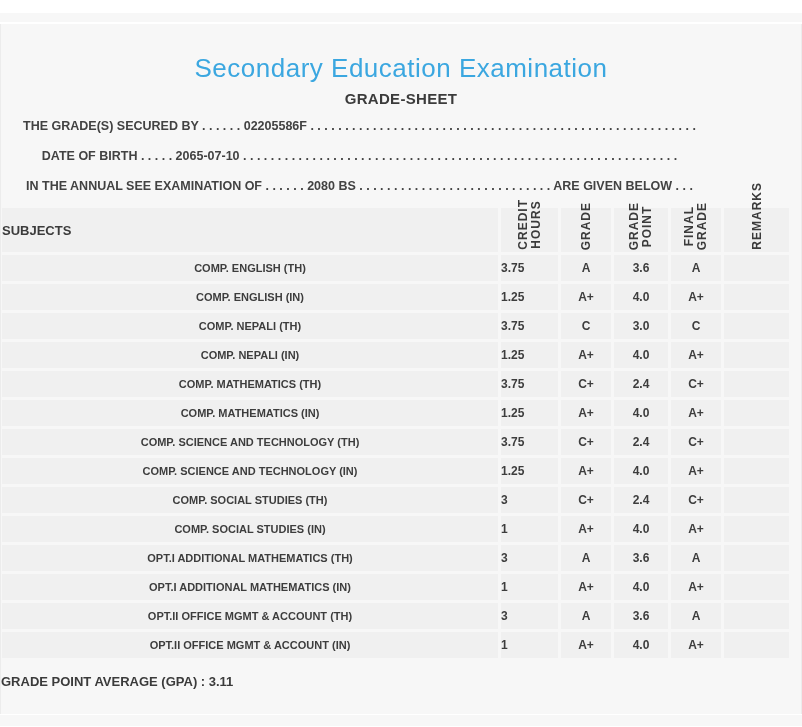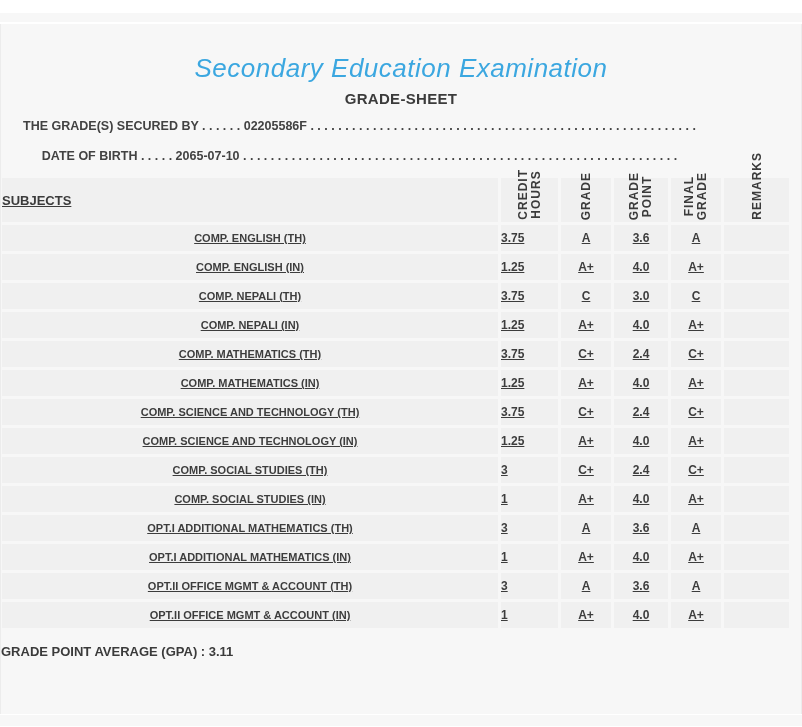--- a/index.html
+++ b/index.html
@@ -11,36 +11,36 @@
   .strip.top { margin-top:13px; height:9px; margin-bottom:2px; }
   .strip.bottom { margin-top:1px; height:11px; }
   .panel {
     height:690px; background:#f7f7f7; box-sizing:border-box;
     border-left:1px solid #ececec; border-right:1px solid #ececec;
     overflow:hidden;
   }
   .title {
     margin:0; padding-top:29px; text-align:center;
     font-size:26px; line-height:30px; font-weight:400;
-    letter-spacing:0.5px; color:#3ba7e0;font-style:italic;
+    letter-spacing:0.5px; color:#3ba7e0;
   }
   .subtitle {
     margin:7px 0 0; text-align:center;
     font-size:15px; line-height:17px; font-weight:bold;
     letter-spacing:0.3px; color:#3b3b3b;
   }
   .info { margin-top:4px;text-align:center; }
   .info-line {
     width:707px; height:30px; line-height:30px; padding-left:5px;
     font-size:12.5px; font-weight:bold; color:#424242;
     white-space:nowrap; overflow:hidden;
   }
   table.grades {
     margin:4px 0 0 -2px; border-collapse:separate; border-spacing:3px;
-    table-layout:fixed; width:793px;text-decoration:underline;
+    table-layout:fixed; width:793px;
   }
   table.grades th, table.grades td { background:#f0f0f0; padding:0; }
   th.subjects-h {
     height:44px; text-align:left; vertical-align:middle; padding-left:4px;
     font-size:13px; font-weight:bold; color:#3b3b3b;
   }
   th.vert { position:relative; height:44px; overflow:visible; }
   th.vert .vtext {
     position:absolute; bottom:2px; left:50%;
     writing-mode:vertical-rl; transform:translateX(-50%) rotate(180deg);
@@ -62,20 +62,21 @@
 <div>
   <div class="strip top"></div>
 
   <div class="panel">
     <h1 class="title">Secondary Education Examination</h1>
     <h2 class="subtitle">GRADE-SHEET</h2>
 
     <div class="info">
       <div class="info-line">THE GRADE(S) SECURED BY . . . . . . 02205586F . . . . . . . . . . . . . . . . . . . . . . . . . . . . . . . . . . . . . . . . . . . . . . . . . . . . . . . .</div>
       <div class="info-line">DATE OF BIRTH . . . . . 2065-07-10 . . . . . . . . . . . . . . . . . . . . . . . . . . . . . . . . . . . . . . . . . . . . . . . . . . . . . . . . . . . . . . .</div>
+      <div class="info-line">IN THE ANNUAL SEE EXAMINATION OF . . . . . . 2080 BS . . . . . . . . . . . . . . . . . . . . . . . . . . . . ARE GIVEN BELOW . . .</div>
     </div>
 
     <table class="grades">
       <colgroup>
         <col style="width:496px">
           <col style="width:57px">
           <col style="width:50px">
         <col style="width:54px">
           <col style="width:50px">
           <col style="width:65px">

